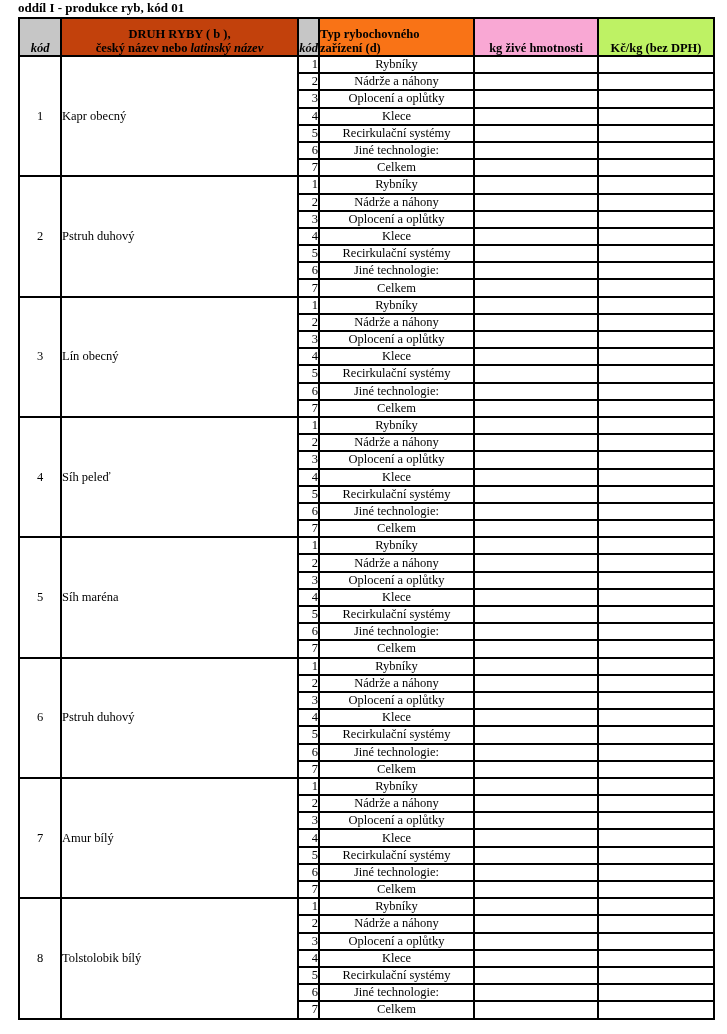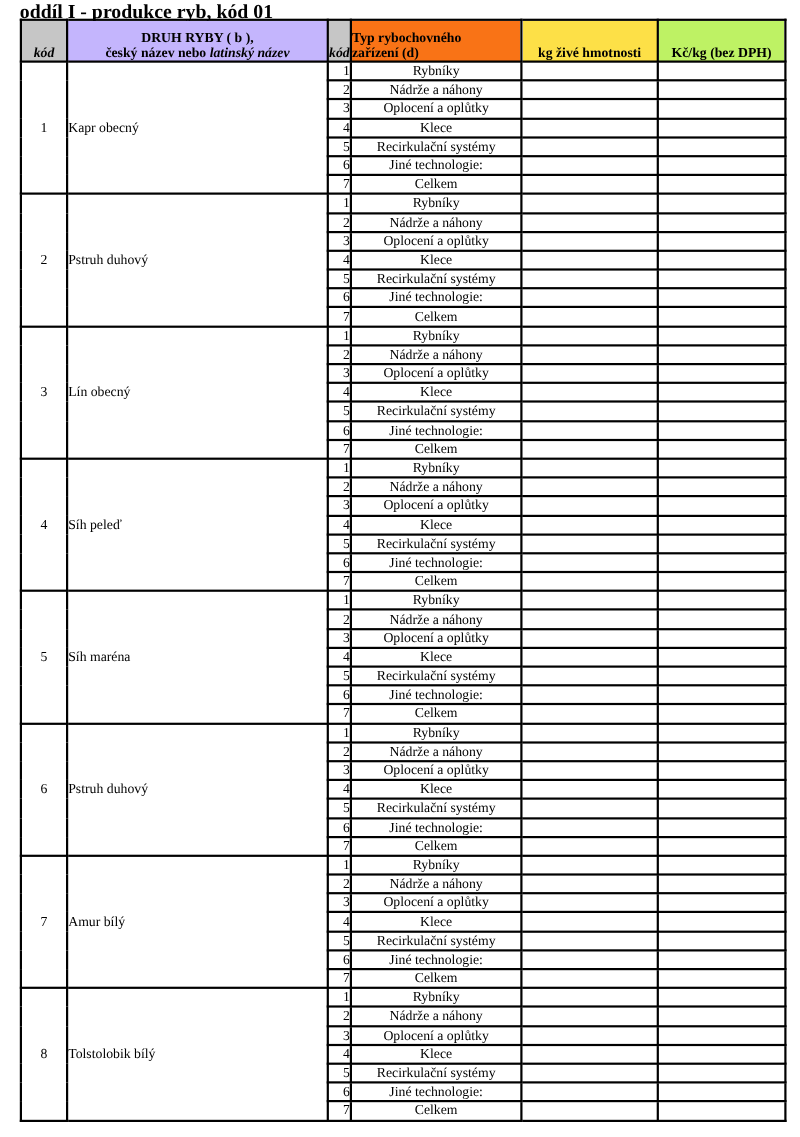--- a/index.html
+++ b/index.html
@@ -6,21 +6,21 @@
   body {
     width: 727px; height: 1034px;
     background: #ffffff;
     font-family: "Liberation Serif", "DejaVu Serif", serif;
     color: #000000;
     -webkit-font-smoothing: antialiased;
   }
   .page { position: relative; width: 727px; height: 1034px; overflow: hidden; }
   .title {
     position: absolute; left: 18px; top: 0px;
-    font-size: 18px; font-weight: bold; white-space: nowrap;
+    font-size: 13px; font-weight: bold; white-space: nowrap;
   }
   table.form {
     position: absolute; left: 18px; top: 17px;
     width: 695px;
     border-collapse: collapse;
     table-layout: fixed;
   }
   table.form th, table.form td {
     border: 2px solid #000000;
     padding: 0;
@@ -58,30 +58,30 @@
       <col style="width:42px">
       <col style="width:237px">
       <col style="width:21px">
       <col style="width:155px">
       <col style="width:124px">
       <col style="width:116px">
     </colgroup>
     <thead>
       <tr>
         <th class="c-kod" style="background: rgb(198, 198, 198);">kód</th>
-        <th class="c-druh" style="background: #c4b5fd; margin-top: 39px;">
+        <th class="c-druh" style="background: #c2410c; margin-top: 39px;">
           <div>DRUH RYBY ( b ),</div>
           <div><span>český název nebo </span><i>latinský název</i></div>
         </th>
         <th class="c-kod2" style="background: rgb(198, 198, 198);">kód</th>
         <th class="c-typ" style="background: #f97316;">
           <div>Typ rybochovného</div>
           <div>zařízení (d)</div>
         </th>
-        <th class="c-kg" style="background: #fde047; text-align: center;">kg živé hmotnosti</th>
+        <th class="c-kg" style="background: #f9a8d4; text-align: center;">kg živé hmotnosti</th>
         <th class="c-kc" style="background: #bef264;">Kč/kg (bez DPH)</th>
       </tr>
     </thead>
     <tbody>
         <tr>
           <td class="kod1" rowspan="7">1</td>
           <td class="druh" rowspan="7">Kapr obecný</td>
           <td class="kod2">1</td>
           <td class="typ">Rybníky</td>
           <td class="val"></td>

